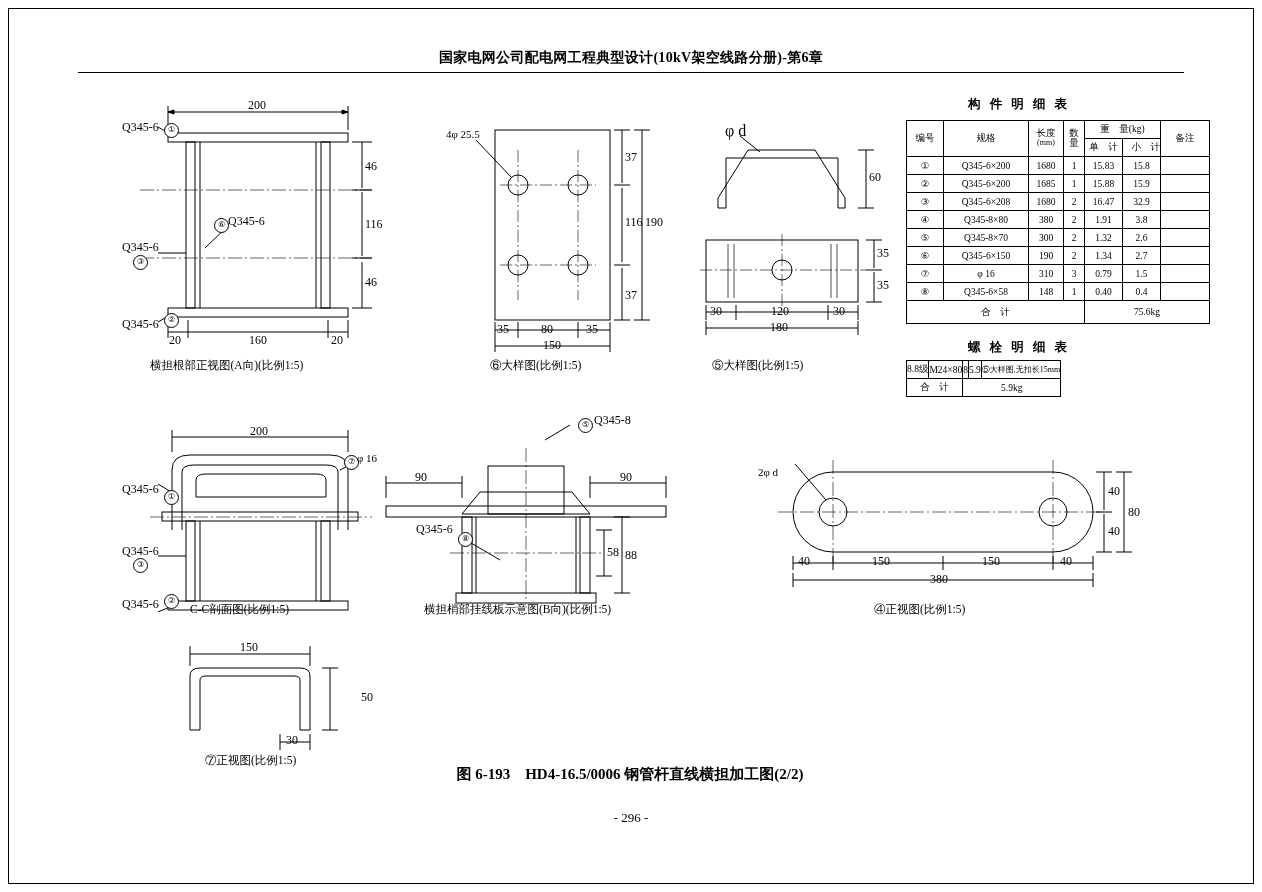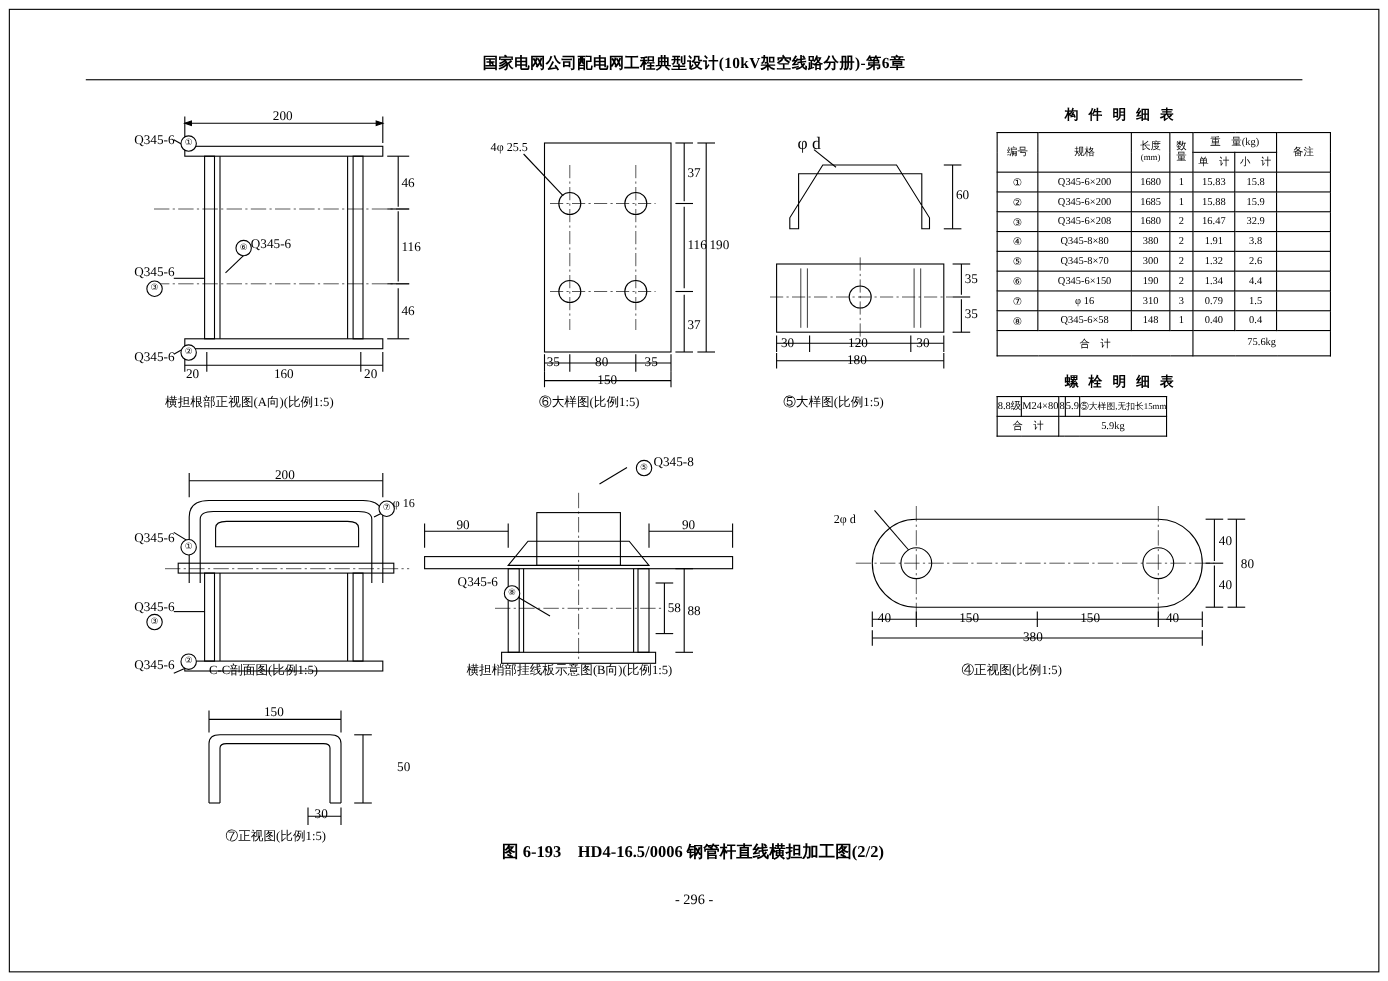--- a/index.html
+++ b/index.html
@@ -219,21 +219,21 @@
       </td>
       <td rowspan="2" style="width:20px;line-height:1.05;">
         <div>数</div>
         <div>量</div>
       </td>
       <td colspan="2" style="width:74px;">重　量(kg)</td>
       <td rowspan="2" style="width:48px;">备注</td>
     </tr>
     <tr>
       <td style="width:37px;">单　计</td>
-      <td style="width:37px;">小　计</td>
+      <td style="width:37px;text-align:right;">小　计</td>
     </tr>
     <tr>
       <td>①</td>
       <td>Q345-6×200</td>
       <td>1680</td>
       <td>1</td>
       <td>15.83</td>
       <td>15.8</td>
       <td></td>
     </tr>
@@ -272,21 +272,21 @@
       <td>1.32</td>
       <td>2.6</td>
       <td></td>
     </tr>
     <tr>
       <td>⑥</td>
       <td>Q345-6×150</td>
       <td>190</td>
       <td>2</td>
       <td>1.34</td>
-      <td>4.4</td>
+      <td>2.7</td>
       <td></td>
     </tr>
     <tr>
       <td>⑦</td>
       <td>φ 16</td>
       <td>310</td>
       <td>3</td>
       <td>0.79</td>
       <td>1.5</td>
       <td></td>

